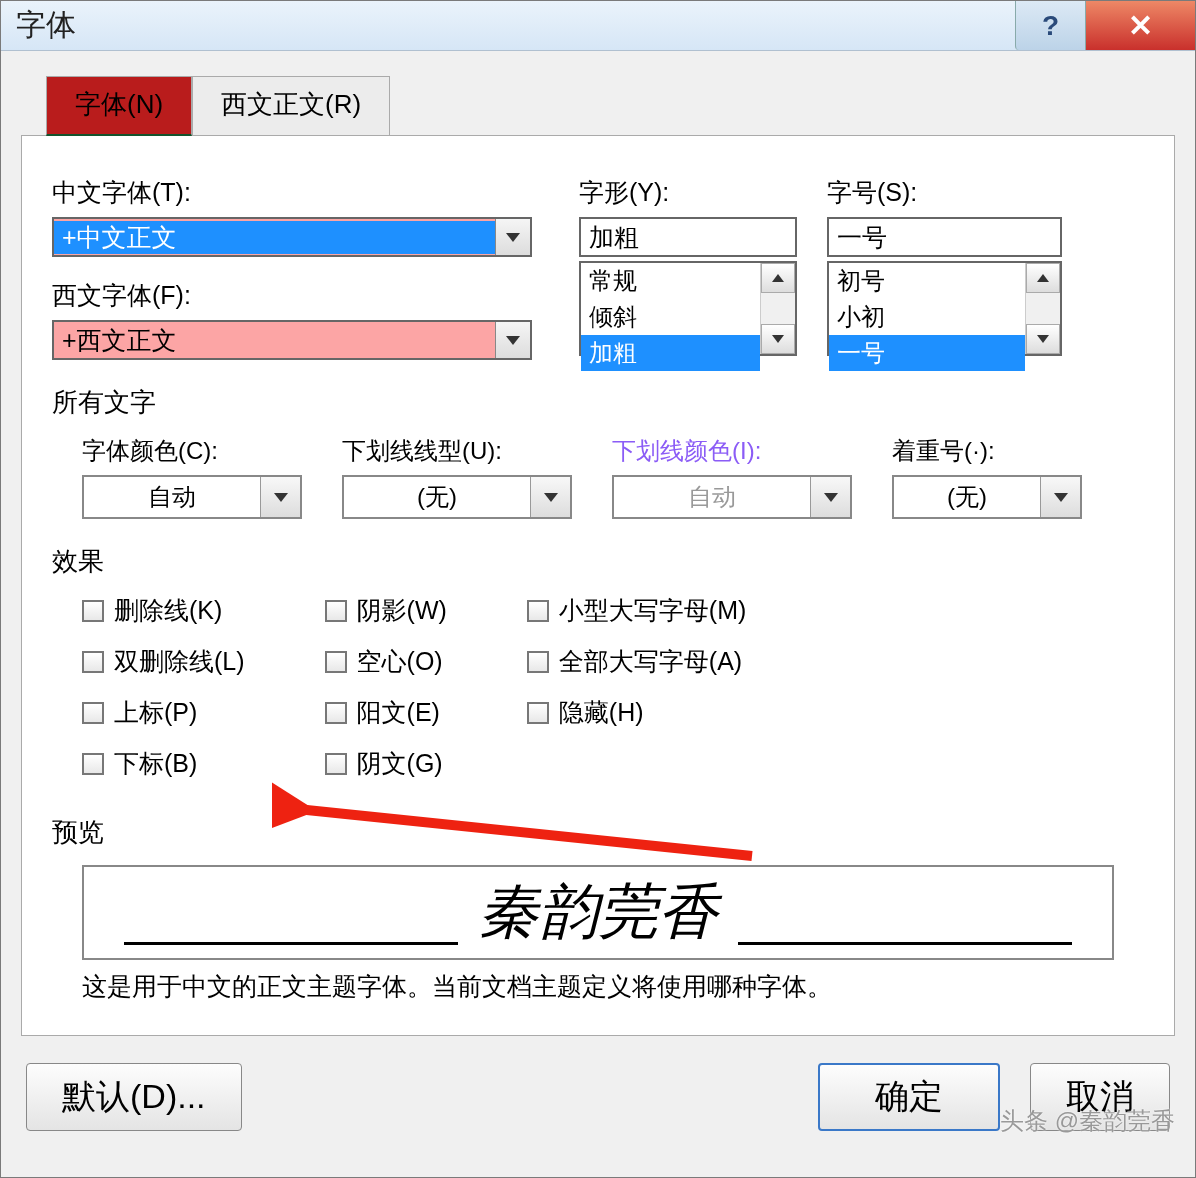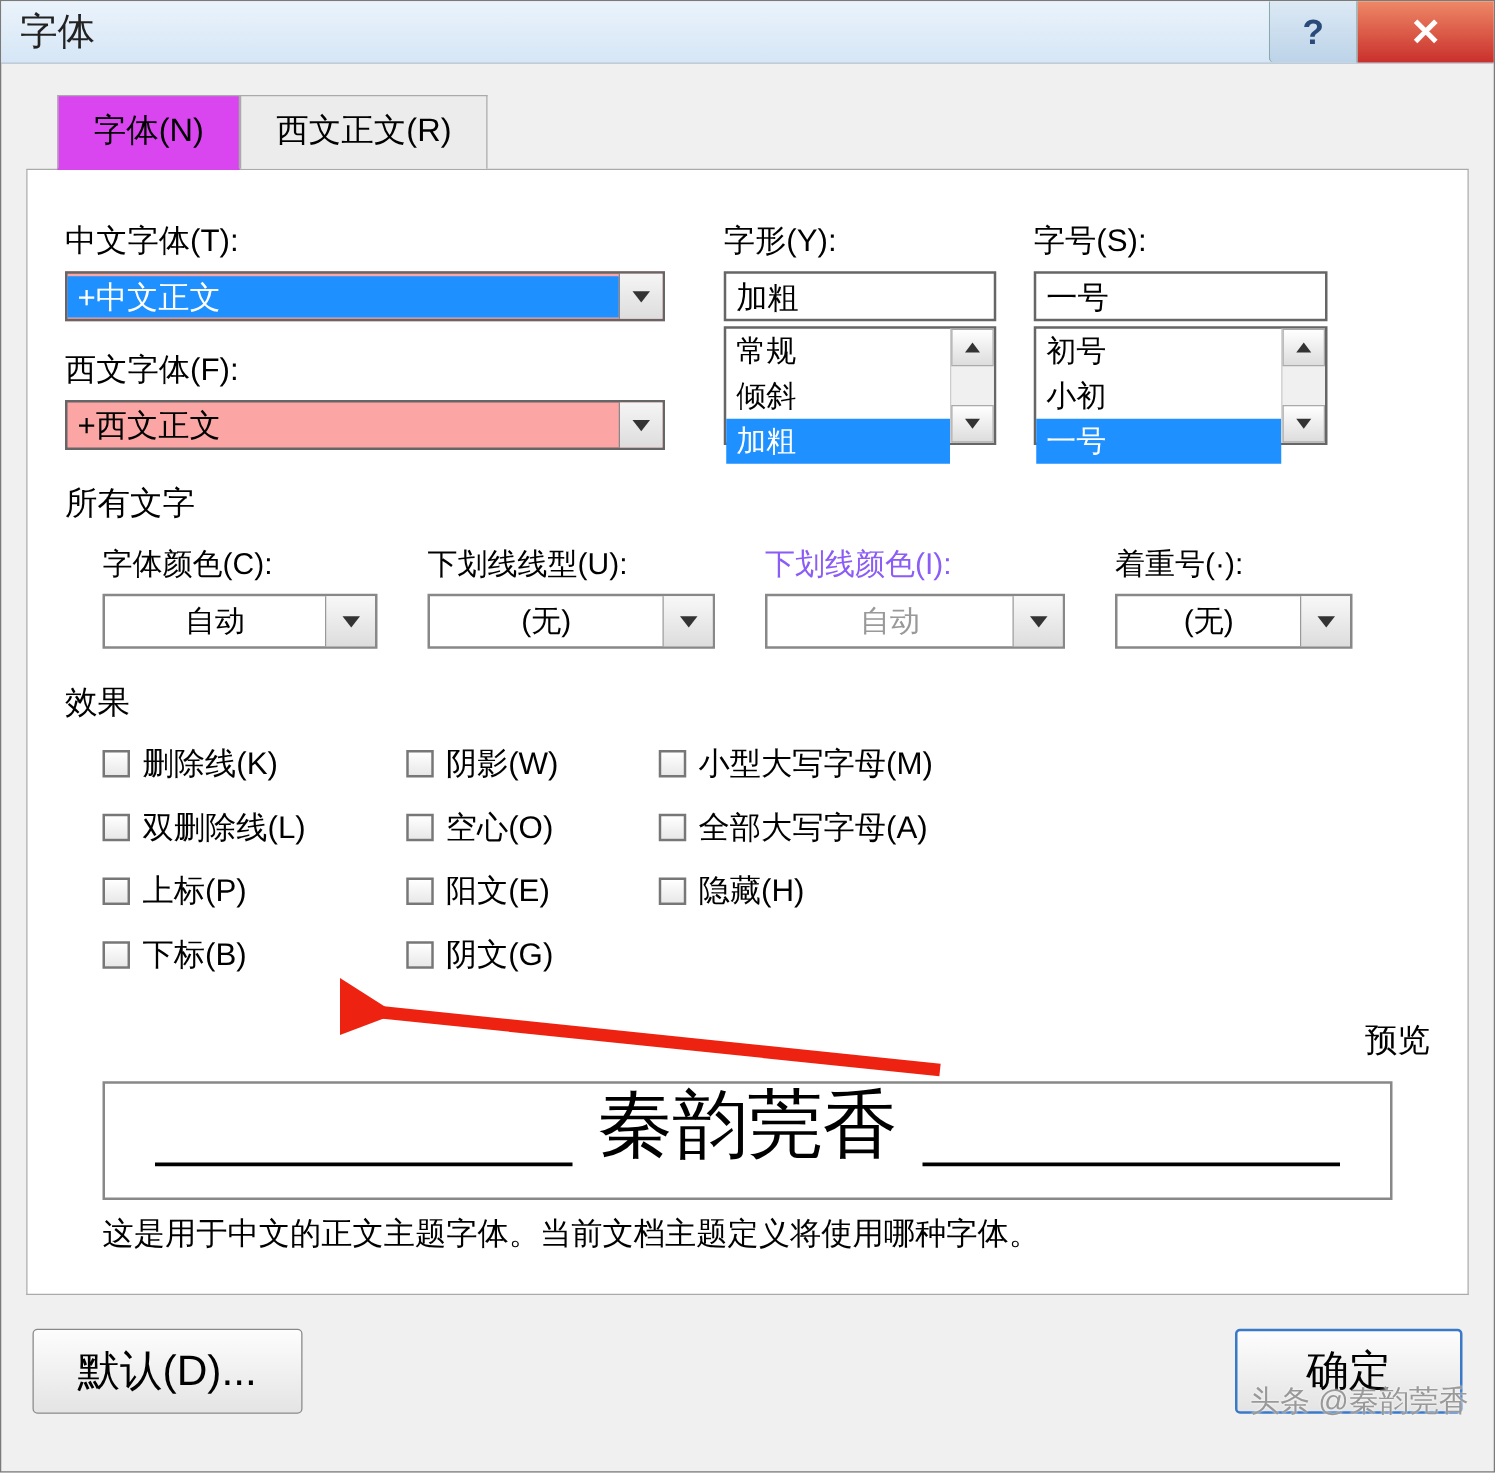--- a/index.html
+++ b/index.html
@@ -9,21 +9,21 @@
 
 .titlebar { height: 50px; background: linear-gradient(#eaf3fb, #d6e6f6); display: flex; align-items: center; justify-content: space-between; padding-left: 15px; border-bottom: 1px solid #b0c0d0; }
 .titlebar .title { font-size: 30px; color: #222; }
 .titlebar .controls { display: flex; height: 100%; }
 .titlebar .btn { display: flex; align-items: center; justify-content: center; border-left: 1px solid #8aa; }
 .titlebar .help-btn { width: 70px; background: linear-gradient(#dce9f5,#bcd3e8); color: #2a4a7a; font-size: 28px; font-weight: bold; border-radius: 0 0 0 4px; }
 .titlebar .close-btn { width: 110px; background: linear-gradient(#e86, #c9302c); color: #fff; font-size: 30px; font-weight: bold; }
 
 .tabs { display: flex; padding: 25px 0 0 25px; border-bottom: 1px solid #aaa; margin: 0 20px; }
 .tab { padding: 10px 28px 12px; border: 1px solid #aaa; border-bottom: none; background: #f0f0f0; font-size: 26px; position: relative; }
-.tab.active { background: #d946ef; z-index: 2; border-bottom: 2px solid #d946ef; margin-bottom: -1px; }
+.tab.active { background: #b91c1c; z-index: 2; border-bottom: 2px solid #14532d; margin-bottom: -1px; }
 .tab:not(.active) { background: #ececec; }
 
 .panel { background: #fff; margin: 0 20px 15px; border: 1px solid #aaa; border-top: none; padding: 40px 30px 20px; min-height: 900px; position: relative; }
 
 .row { display: flex; gap: 30px; }
 .col { display: flex; flex-direction: column; }
 
 .label { font-size: 25px; margin-bottom: 8px; }
 .label.disabled { color: #8b5cf6; }
 
@@ -52,21 +52,21 @@
 .color-drop .cv { flex: 1; text-align: center; font-size: 24px; }
 .color-drop .ca { width: 40px; height: 100%; background: linear-gradient(#f8f8f8,#ddd); border-left: 1px solid #999; display: flex; align-items: center; justify-content: center; }
 .color-drop .ca::after { content: ""; border-left: 7px solid transparent; border-right: 7px solid transparent; border-top: 9px solid #333; }
 .color-drop.disabled .cv { color: #999; }
 
 .effects { display: flex; margin-left: 30px; gap: 80px; }
 .effects .ecol { display: flex; flex-direction: column; gap: 18px; }
 .check { display: flex; align-items: center; gap: 10px; font-size: 25px; }
 .check .box { width: 22px; height: 22px; border: 2px solid #777; background: linear-gradient(#fff,#e8e8e8); }
 
-.preview-box { border: 2px solid #888; height: 95px; margin: 10px 30px 10px 30px; display: flex; align-items: flex-end; justify-content: center; padding: 0 40px 17px; gap: 20px; }
+.preview-box { border: 2px solid #888; height: 95px; margin: 10px 30px 10px 30px; display: flex; align-items: flex-end; justify-content: center; padding: 0 40px 5px; gap: 20px; font-style: italic; }
 .preview-box .prev-text { font-size: 60px; font-family: "SimSun", serif; white-space: nowrap; }
 .preview-box .underline { flex: 1; border-bottom: 3px solid #000; height: 3px; margin-bottom: 8px; }
 
 .preview-note { margin: 5px 30px; font-size: 25px; }
 
 .footer { display: flex; justify-content: space-between; padding: 12px 25px 15px; }
 .footer button { font-size: 34px; padding: 10px 35px; border: 1px solid #888; background: linear-gradient(#fdfdfd,#e4e4e4); border-radius: 4px; }
 .footer .right { display: flex; gap: 30px; }
 .footer .ok { border: 2px solid #3a78c8; padding: 0 55px; }
 
@@ -223,21 +223,21 @@
             <span class="box"></span>
             <span>全部大写字母(A)</span>
           </label>
         <label class="check">
             <span class="box"></span>
             <span>隐藏(H)</span>
           </label>
       </div>
     </div>
 
-    <div class="section-label" style="margin-top:35px;text-align:right;">预览</div>
+    <div class="section-label" style="margin-top:35px;">预览</div>
     <div class="preview-box">
       <div class="underline"></div>
       <div class="prev-text">秦韵莞香</div>
       <div class="underline"></div>
     </div>
     <div class="preview-note">这是用于中文的正文主题字体。当前文档主题定义将使用哪种字体。</div>
 
     <svg class="arrow-annot" width="500" height="100">
       <defs>
           <marker id="ah" markerWidth="12" markerHeight="12" refX="2" refY="5" orient="auto">
@@ -245,17 +245,18 @@
           </marker>
         </defs>
       <line x1="480" y1="75" x2="25" y2="28" stroke="#e21" stroke-width="10" marker-end="url(#ah)"></line>
     </svg>
   </div>
 
   <div class="footer">
     <button>默认(D)...</button>
     <div class="right">
       <button class="ok">确定</button>
+      <button>取消</button>
     </div>
   </div>
 
   <div class="watermark">头条 @秦韵莞香</div>
 </div>
 
 </body></html>

